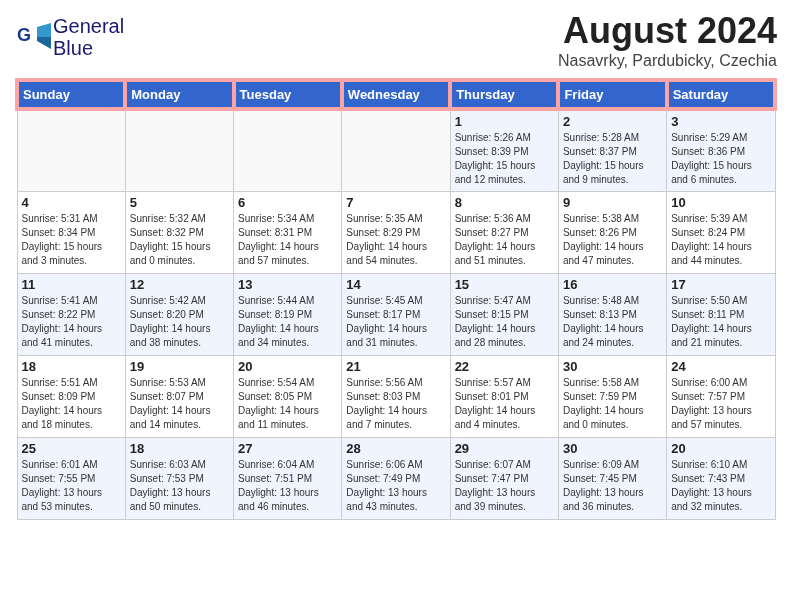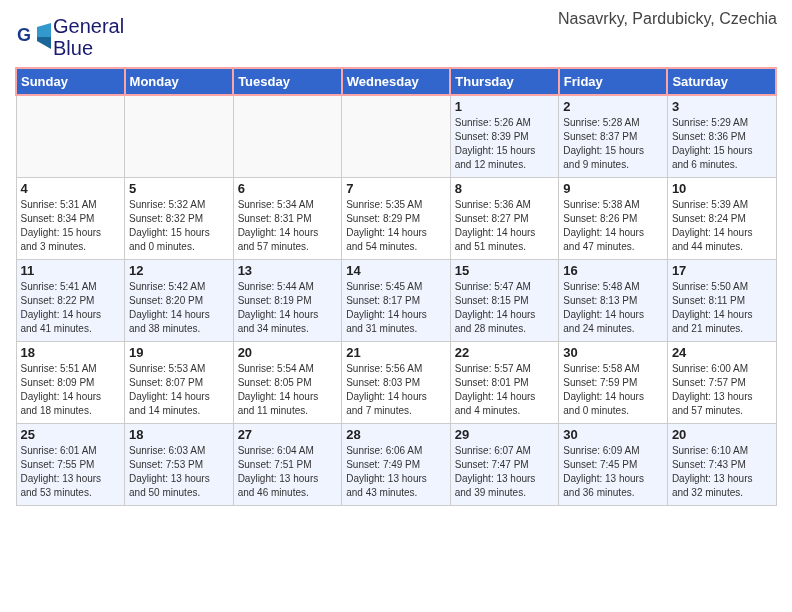--- a/index.html
+++ b/index.html
@@ -48,21 +48,21 @@
       width: 100%;
       border-collapse: collapse;
       table-layout: fixed;
     }
     thead tr th {
       background-color: #3366cc;
       color: #fff;
       font-size: 13px;
       padding: 5px 4px;
       text-align: left;
-      border: 2px solid #fca5a5;
+      border: 4px solid #fca5a5;
     }
     tbody tr td {
       border: 1px solid #ccc;
       vertical-align: top;
       padding: 3px 4px;
       font-size: 10.5px;
       color: #222;
       height: 82px;
     }
     tbody tr:nth-child(odd) td {
@@ -95,20 +95,21 @@
       <text x="2" y="22" font-size="18" font-weight="bold" fill="#1a3a8c">G</text>
       <polygon points="22,8 36,4 36,18 22,18" fill="#3399cc"></polygon>
       <polygon points="22,18 36,18 36,30 22,22" fill="#1a6699"></polygon>
     </svg>
     <div class="logo-text">
       <span>General</span><br>
       <span>Blue</span>
     </div>
   </div>
   <div class="title-block">
+    <div class="month-title">August 2024</div>
     <div class="subtitle">Nasavrky, Pardubicky, Czechia</div>
   </div>
 </div>
 
 <table>
   <thead>
     <tr id="header-row">
     <th>Sunday</th>
         <th>Monday</th>
         <th>Tuesday</th>

